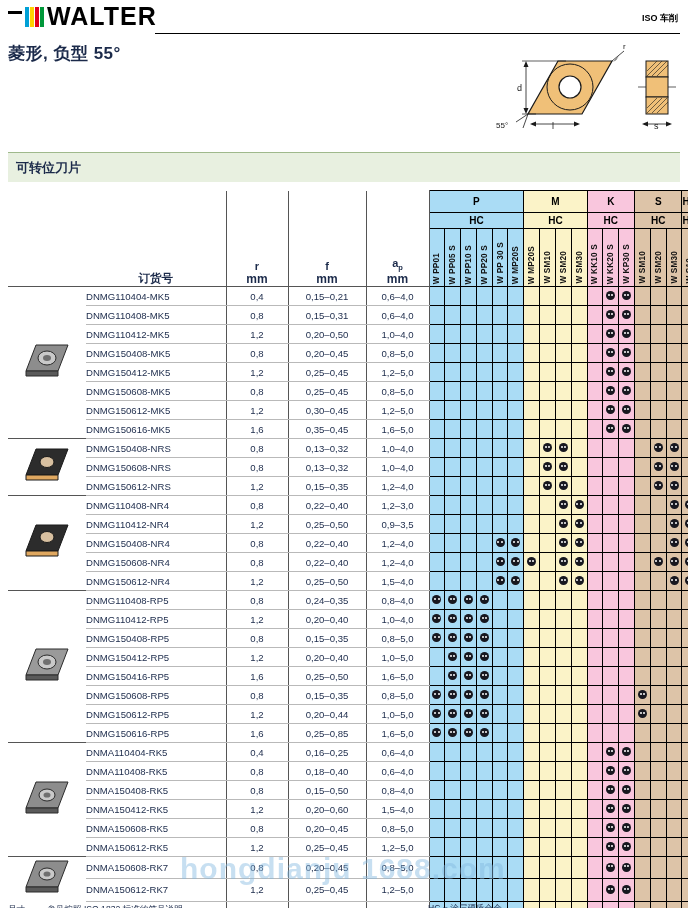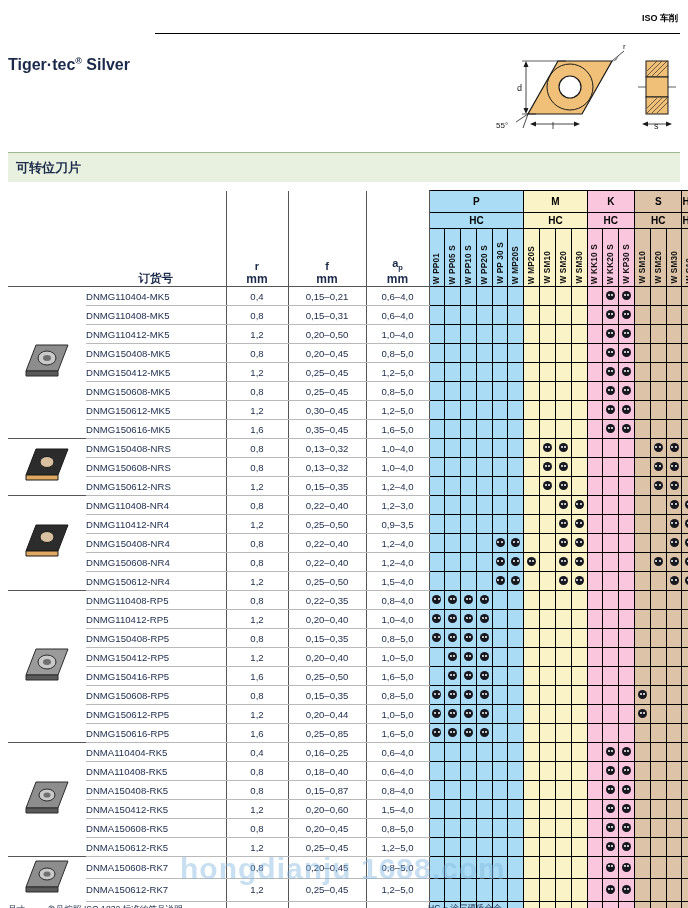--- a/index.html
+++ b/index.html
@@ -141,26 +141,36 @@
     position:absolute; left:180px; top:852px; width:420px;
     font-size:30px; font-weight:bold; color:rgba(130,185,225,0.45);
     letter-spacing:1px; pointer-events:none; white-space:nowrap;
     font-family:"Liberation Sans", sans-serif;
   }
 </style>
 </head>
 <body>
 
 <div id="header">
+  <div id="logo">
+    <span class="dash"></span>
+    <span class="bars">
+      <i style="height:20px;background:#00a0d6"></i>
+      <i style="height:20px;background:#ffd200"></i>
+      <i style="height:20px;background:#e2001a"></i>
+      <i style="height:20px;background:#00983a"></i>
+    </span>
+    <span class="wordmark">WALTER</span>
+  </div>
   <div id="iso-label">ISO 车削</div>
   <div id="header-rule"></div>
 </div>
 
 <div id="title-block">
-  <div class="t-tiger"><span>Tiger·tec</span><sup>®</sup><span> Silver</span></div>
+  <div class="t-cn">菱形, 负型 55°</div>
 
   <svg id="diagram" viewBox="0 0 196 108">
 
     <polygon points="72,25 126,25 96,78 42,78" fill="#f0c078" stroke="#1a1a1a" stroke-width="1.2"></polygon>
     <circle cx="84" cy="51" r="23" fill="none" stroke="#1a1a1a" stroke-width="1"></circle>
     <circle cx="84" cy="51" r="11" fill="#ffffff" stroke="#1a1a1a" stroke-width="1.2"></circle>
 
     <line x1="36" y1="25" x2="80" y2="25" stroke="#1a1a1a" stroke-width="0.7"></line>
     <line x1="36" y1="78" x2="50" y2="78" stroke="#1a1a1a" stroke-width="0.7"></line>
     <line x1="40" y1="27" x2="40" y2="76" stroke="#1a1a1a" stroke-width="0.8"></line>
@@ -668,21 +678,21 @@
         </tr>
         <tr class="data grp-start">
           <td class="c-img" rowspan="8"><svg class="insert-img" viewBox="0 0 62 40">
               <polygon points="20,4 52,4 42,30 10,30" fill="#9a9a9a" stroke="#2b2b2b"></polygon>
               <polygon points="10,30 42,30 42,35 10,35" fill="#5a5a5a" stroke="#2b2b2b"></polygon>
               <ellipse cx="31" cy="17" rx="9" ry="7" fill="#c9c9c9" stroke="#2b2b2b"></ellipse>
               <ellipse cx="31" cy="17" rx="4" ry="3" fill="#6f6f6f"></ellipse>
             </svg></td>
           <td class="c-ord">DNMG110408-RP5</td>
           <td class="c-num">0,8</td>
-          <td class="c-num">0,22–0,35</td>
+          <td class="c-num">0,24–0,35</td>
           <td class="c-num">0,8–4,0</td>
           <td class="g" style="background:#aadcf5"><span class="dot"></span></td>
           <td class="g" style="background:#aadcf5"><span class="dot"></span></td>
           <td class="g" style="background:#aadcf5"><span class="dot"></span></td>
           <td class="g" style="background:#aadcf5"><span class="dot"></span></td>
           <td class="g" style="background:#aadcf5"></td>
           <td class="g" style="background:#aadcf5"></td>
           <td class="g" style="background:#fbf3c8"></td>
           <td class="g" style="background:#fbf3c8"></td>
           <td class="g" style="background:#fbf3c8"></td>
@@ -904,21 +914,21 @@
           <td class="g" style="background:#f9c6dd"><span class="dot"></span></td>
           <td class="g" style="background:#f9c6dd"><span class="dot"></span></td>
           <td class="g" style="background:#ddc4a8"></td>
           <td class="g" style="background:#ddc4a8"></td>
           <td class="g" style="background:#ddc4a8"></td>
           <td class="g" style="background:#ddc4a8"></td>
         </tr>
         <tr class="data">
           <td class="c-ord">DNMA150408-RK5</td>
           <td class="c-num">0,8</td>
-          <td class="c-num">0,15–0,87</td>
+          <td class="c-num">0,15–0,50</td>
           <td class="c-num">0,8–4,0</td>
           <td class="g" style="background:#aadcf5"></td>
           <td class="g" style="background:#aadcf5"></td>
           <td class="g" style="background:#aadcf5"></td>
           <td class="g" style="background:#aadcf5"></td>
           <td class="g" style="background:#aadcf5"></td>
           <td class="g" style="background:#aadcf5"></td>
           <td class="g" style="background:#fbf3c8"></td>
           <td class="g" style="background:#fbf3c8"></td>
           <td class="g" style="background:#fbf3c8"></td>

